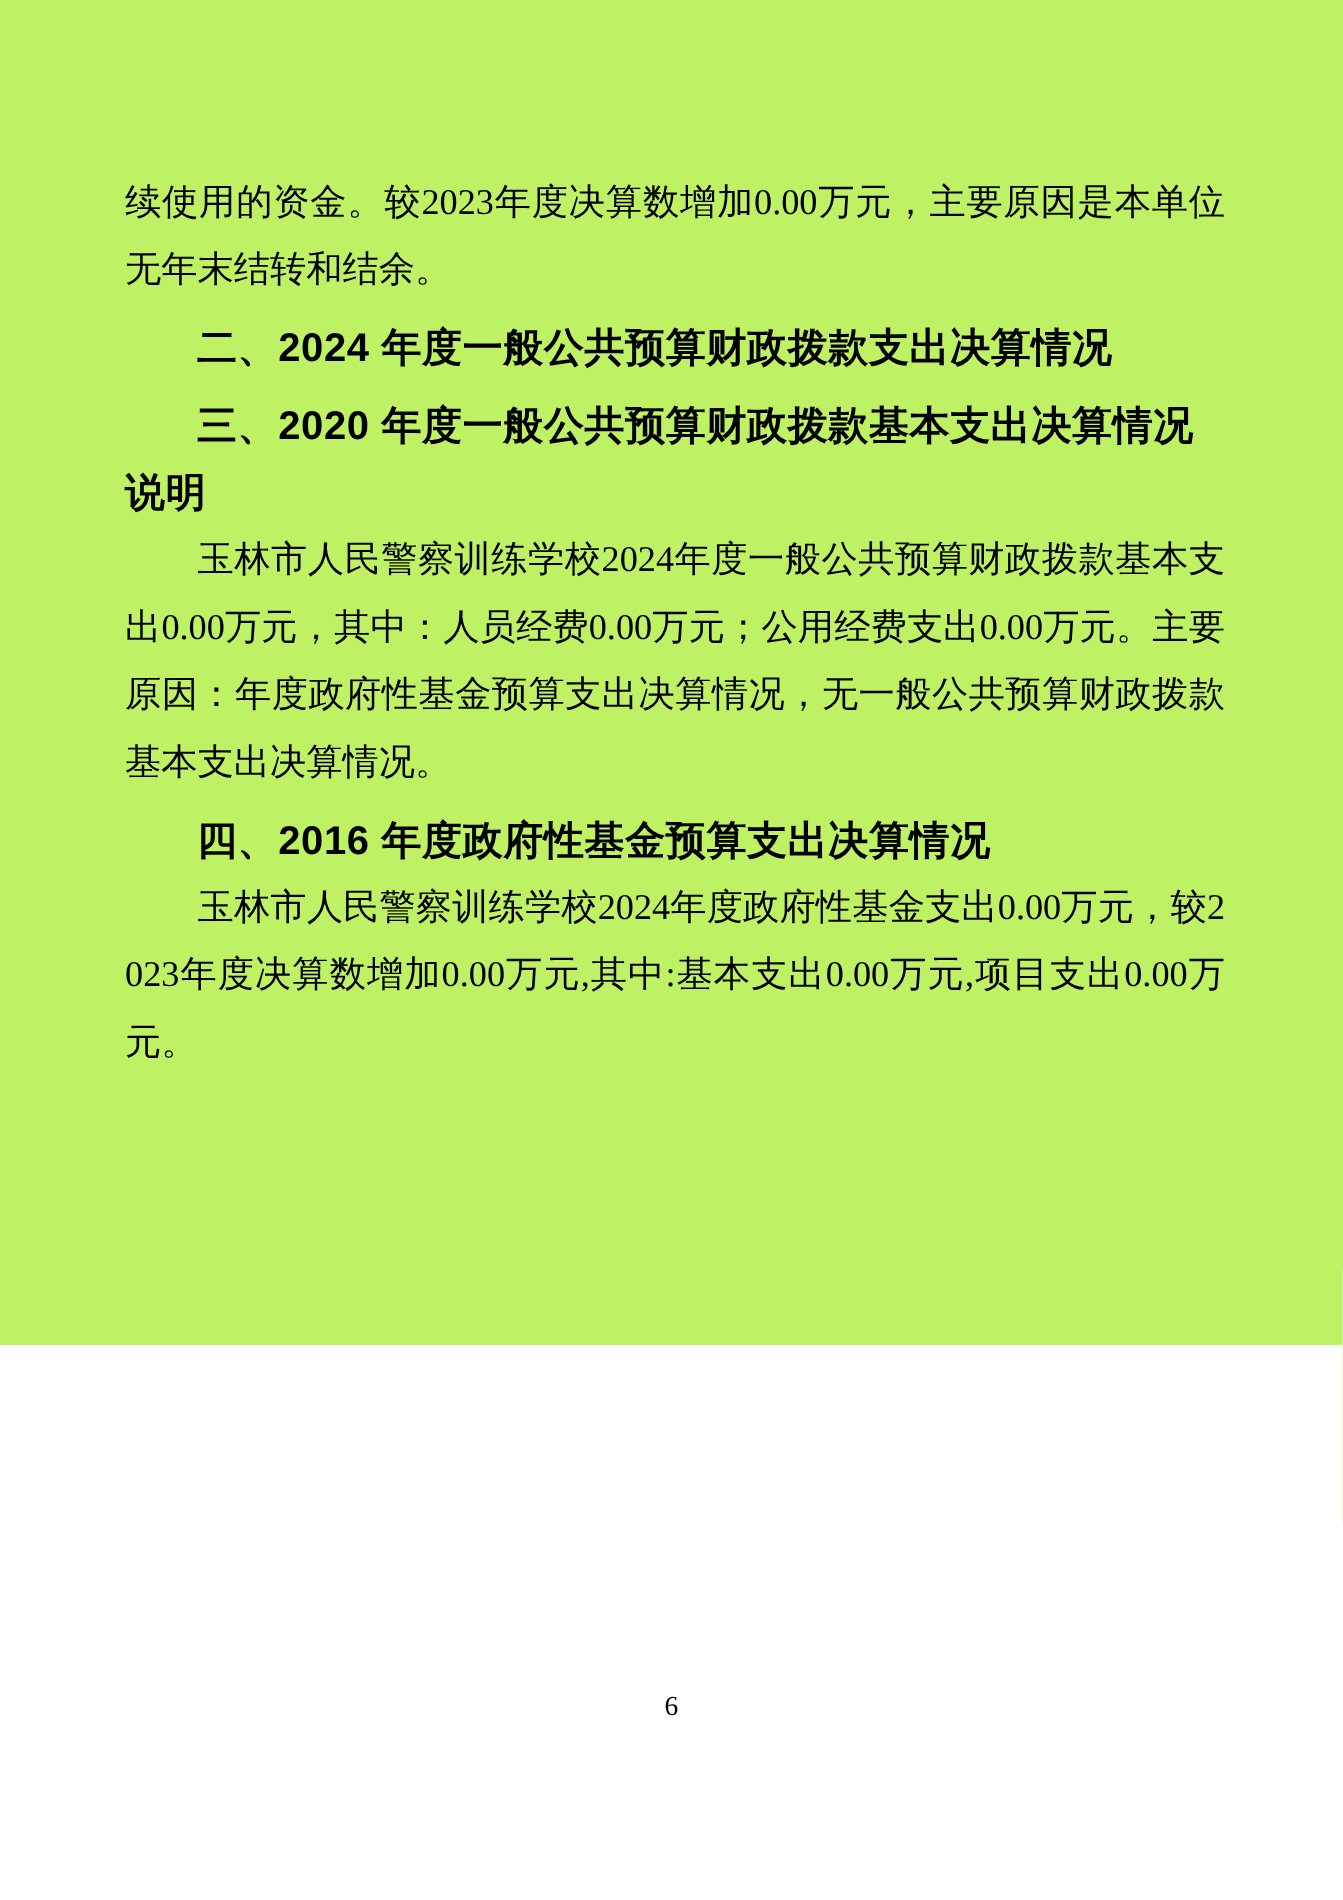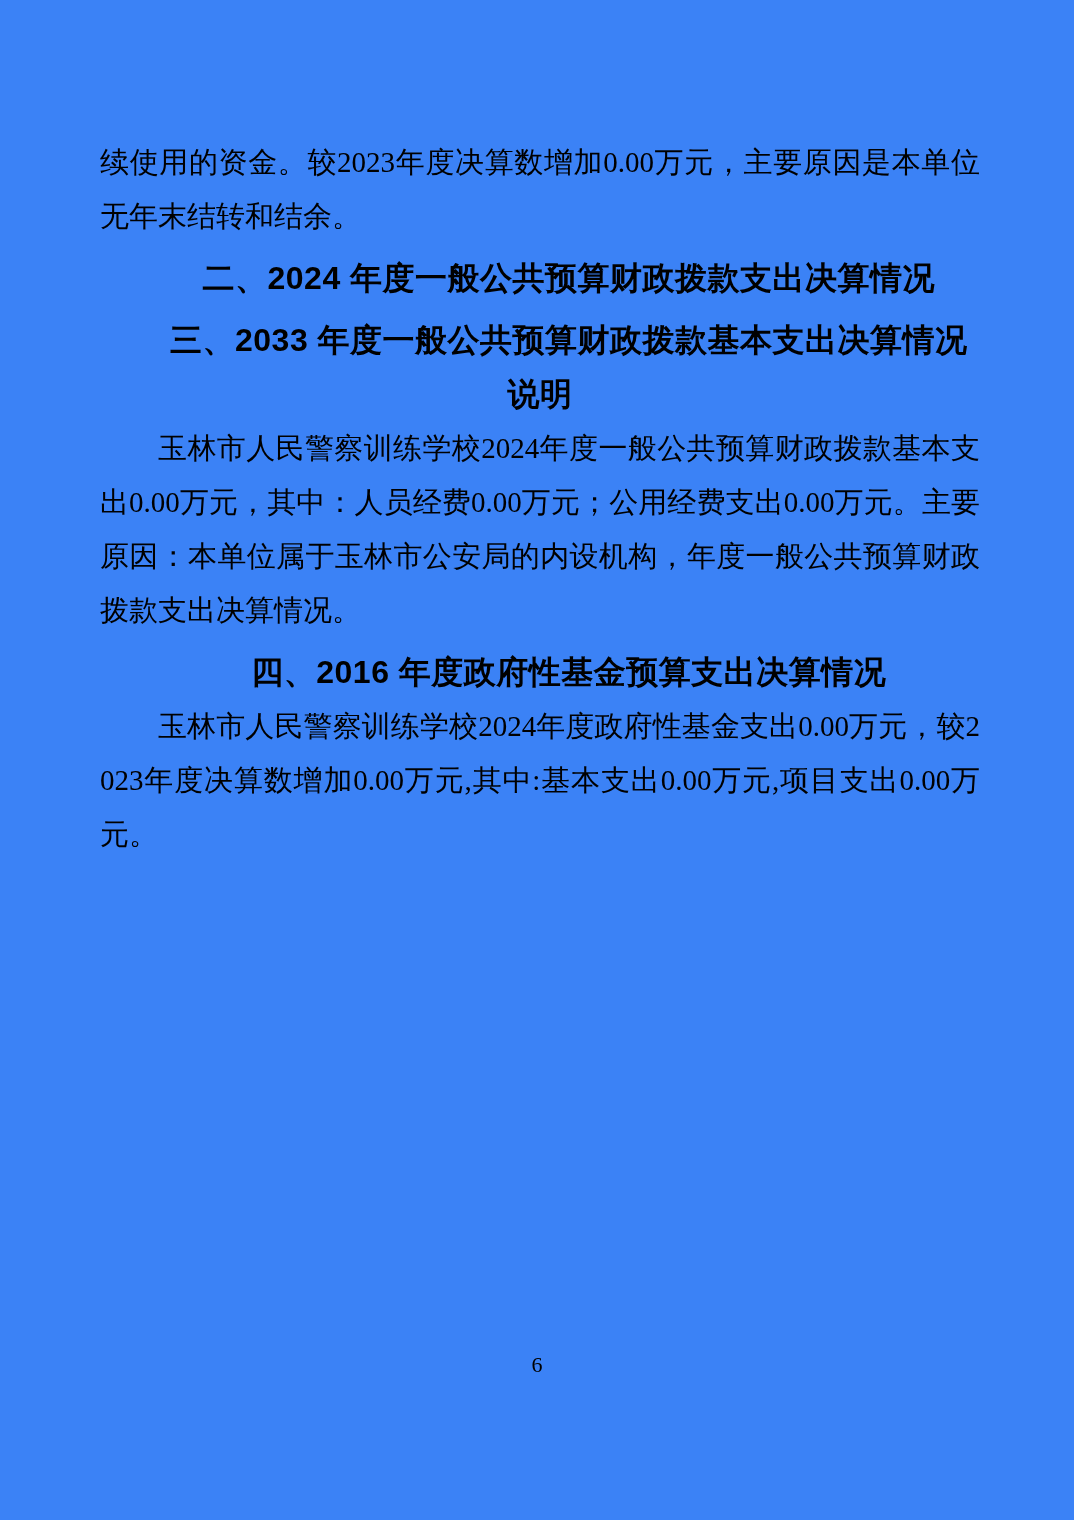--- a/index.html
+++ b/index.html
@@ -13,22 +13,22 @@
     position: relative;
     color: #000000;
     font-family: "Liberation Serif", serif;
     overflow: hidden;
   }
   .page {
     position: absolute;
     top: 0;
     left: 0;
     width: 1074px;
-    height: 1520px;
-    background: #3b82f6;
+    height: 1076px;
+    background: #bef264;
     box-sizing: border-box;
     padding: 135px 94px 0 100px;
   }
   .para {
     margin: 0;
     font-family: "Liberation Serif", serif;
     font-size: 29px;
     line-height: 54px;
     text-align: justify;
     text-justify: inter-ideograph;
@@ -40,21 +40,20 @@
     text-indent: 0;
   }
   .heading {
     margin: 8px 0 0 0;
     font-family: "Liberation Sans", sans-serif;
     font-weight: bold;
     font-size: 32px;
     line-height: 54px;
     text-indent: 1.8em;
     letter-spacing: 0.5px;
-    text-align: center;
   }
   .page-footer {
     position: absolute;
     top: 1352px;
     left: 0;
     width: 1074px;
     text-align: center;
   }
   .page-number {
     font-family: "Liberation Serif", serif;
@@ -67,23 +66,23 @@
 
 <div class="page">
 
   <p class="para continued">续使用的资金。较2023年度决算数增加0.00万元，主要原因是本单位无年末结转和结余。</p>
 
   <h2 class="heading">二、2024 年度一般公共预算财政拨款支出决算情况</h2>
 
 
 
 
-  <h2 class="heading">三、2033 年度一般公共预算财政拨款基本支出决算情况说明</h2>
+  <h2 class="heading">三、2020 年度一般公共预算财政拨款基本支出决算情况说明</h2>
 
-  <p class="para">玉林市人民警察训练学校2024年度一般公共预算财政拨款基本支出0.00万元，其中：人员经费0.00万元；公用经费支出0.00万元。主要原因：本单位属于玉林市公安局的内设机构，年度一般公共预算财政拨款支出决算情况。</p>
+  <p class="para">玉林市人民警察训练学校2024年度一般公共预算财政拨款基本支出0.00万元，其中：人员经费0.00万元；公用经费支出0.00万元。主要原因：年度政府性基金预算支出决算情况，无一般公共预算财政拨款基本支出决算情况。</p>
 
   <h2 class="heading">四、2016 年度政府性基金预算支出决算情况</h2>
 
   <p class="para">玉林市人民警察训练学校2024年度政府性基金支出0.00万元，较2023年度决算数增加0.00万元,其中:基本支出0.00万元,项目支出0.00万元。</p>
 
 
 </div>
 
 <div class="page-footer">
   <span class="page-number">6</span>

